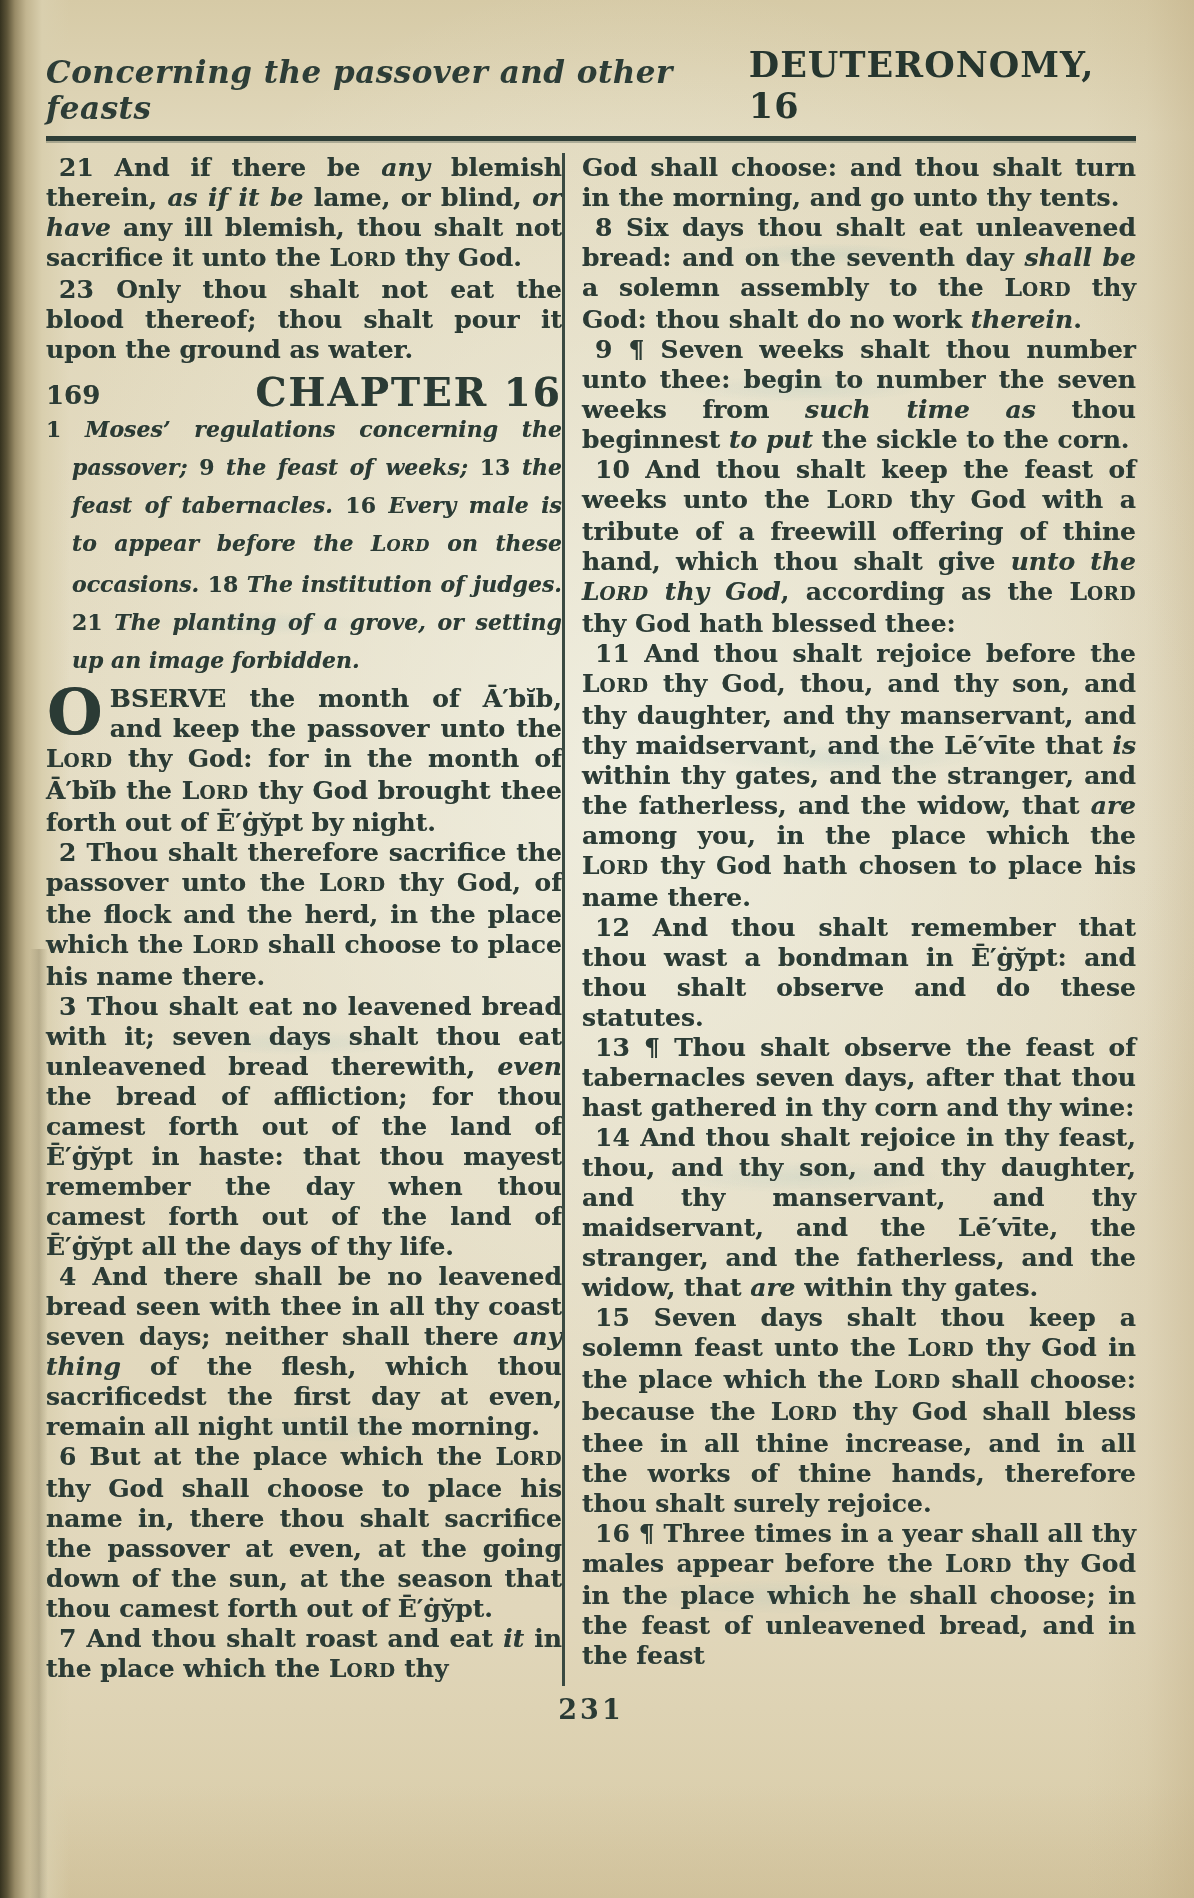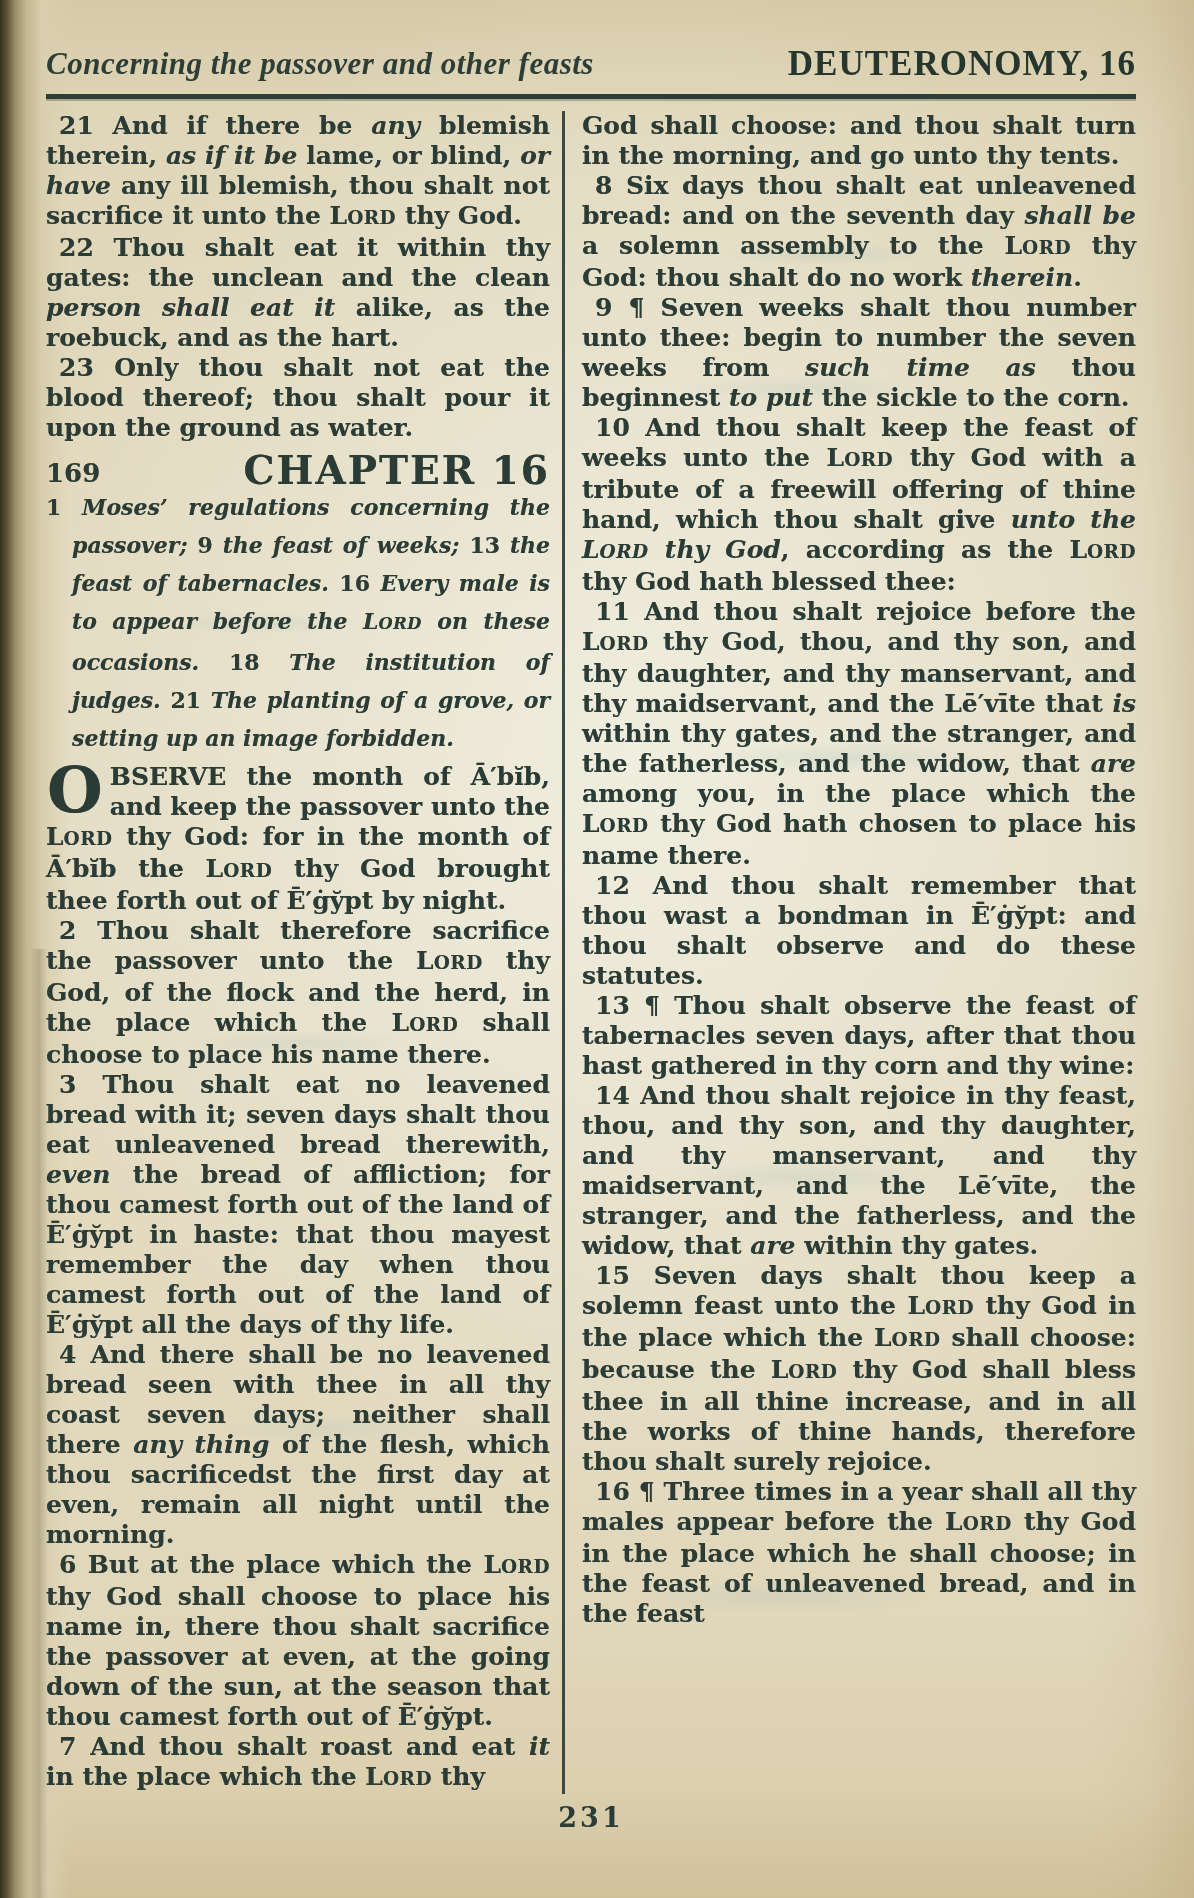--- a/index.html
+++ b/index.html
@@ -31,28 +31,28 @@
       radial-gradient(150px 16px at 72% 8%,  rgba(148,186,182,0.25), transparent 70%),
       radial-gradient(180px 20px at 70% 16%, rgba(148,186,182,0.20), transparent 70%),
       radial-gradient(160px 18px at 18% 30%, rgba(148,186,182,0.18), transparent 70%),
       radial-gradient(200px 22px at 74% 38%, rgba(148,186,182,0.22), transparent 70%),
       radial-gradient(170px 18px at 22% 55%, rgba(148,186,182,0.20), transparent 70%),
       radial-gradient(210px 24px at 70% 63%, rgba(148,186,182,0.20), transparent 70%),
       radial-gradient(180px 20px at 25% 78%, rgba(148,186,182,0.16), transparent 70%),
       radial-gradient(220px 26px at 68% 88%, rgba(148,186,182,0.20), transparent 70%);
   }
   .content{position:absolute;left:46px;top:44px;width:1090px;}
-  .header{display:flex;justify-content:space-between;align-items:center;font-family:Liberation Serif, serif;}
+  .header{display:flex;justify-content:space-between;align-items:flex-end;}
   .running-head{font-style:italic;font-weight:bold;font-size:31px;letter-spacing:.5px;color:#2d3d37;}
   .book-ref{font-weight:bold;font-size:35px;letter-spacing:1px;color:#26362f;}
   .rule{height:5px;background:#2e3e37;margin-top:10px;box-shadow:0 2px 0 rgba(46,62,55,0.30);}
   .columns{display:flex;margin-top:12px;}
   .col{font-size:25px;line-height:30px;text-align:justify;font-weight:bold;
        text-shadow:0 0 .5px rgba(43,59,53,0.55);}
-  .col.left{width:516px;padding-right:12px;box-sizing:border-box;}
+  .col.left{width:516px;box-sizing:border-box;}
   .col.right{width:574px;border-left:3px solid #3a4a42;padding-left:17px;box-sizing:border-box;}
   .col p{margin:0;text-indent:13px;}
   .col p.cont{text-indent:0;}
   .col p.dropcap{text-indent:0;}
   .col p.summary{font-size:22px;line-height:38px;padding-left:26px;text-indent:-26px;margin:3px 0 5px;}
   .dropletter{float:left;font-size:64px;line-height:50px;padding:3px 7px 0 1px;font-weight:bold;}
   .chapter-row{position:relative;margin:12px 0 1px;}
   .sec-num{position:absolute;left:0;top:3px;font-size:26px;font-weight:bold;}
   .chapter-title{text-align:right;font-size:39px;font-weight:bold;letter-spacing:2px;}
   .it{font-style:italic;}
@@ -70,21 +70,20 @@
   <div class="content">
     <div class="header">
       <span class="running-head">Concerning the passover and other feasts</span>
       <span class="book-ref">DEUTERONOMY, 16</span>
     </div>
     <div class="rule"></div>
 
     <div class="columns">
       <div class="col left" id="col-left">
           <p class="verse"><span>21 And if there be </span><span class="it">any</span><span> blemish therein, </span><span class="it">as if it be</span><span> lame, or blind, </span><span class="it">or have</span><span> any ill blemish, thou shalt not sacrifice it unto the </span><span class="name"><span>L</span><span class="sc">ORD</span></span><span> thy God.</span></p>
-          <p class="verse"><span>22 Thou shalt eat it within thy gates: the unclean and the clean </span><span class="it">person shall eat it</span><span> alike, as the roebuck, and as the hart.</span></p>
           <p class="verse"><span>23 Only thou shalt not eat the blood thereof; thou shalt pour it upon the ground as water.</span></p>
           <div class="chapter-row">
             <span class="sec-num">169</span>
             <div class="chapter-title">CHAPTER 16</div>
           </div>
           <p class="summary"><span>1 </span><span class="it">Moses’ regulations concerning the passover; </span><span>9 </span><span class="it">the feast of weeks; </span><span>13 </span><span class="it">the feast of tabernacles. </span><span>16 </span><span class="it">Every male is to appear before the </span><span class="it name"><span>L</span><span class="sc">ORD</span></span><span class="it"> on these occasions. </span><span>18 </span><span class="it">The institution of judges. </span><span>21 </span><span class="it">The planting of a grove, or setting up an image forbidden.</span></p>
           <p class="dropcap"><span class="dropletter">O</span><span>BSERVE the month of Ā′bĭb, and keep the passover unto the </span><span class="name"><span>L</span><span class="sc">ORD</span></span><span> thy God: for in the month of Ā′bĭb the </span><span class="name"><span>L</span><span class="sc">ORD</span></span><span> thy God brought thee forth out of Ē′ġy̆pt by night.</span></p>
           <p class="verse"><span>2 Thou shalt therefore sacrifice the passover unto the </span><span class="name"><span>L</span><span class="sc">ORD</span></span><span> thy God, of the flock and the herd, in the place which the </span><span class="name"><span>L</span><span class="sc">ORD</span></span><span> shall choose to place his name there.</span></p>
           <p class="verse"><span>3 Thou shalt eat no leavened bread with it; seven days shalt thou eat unleavened bread therewith, </span><span class="it">even</span><span> the bread of affliction; for thou camest forth out of the land of Ē′ġy̆pt in haste: that thou mayest remember the day when thou camest forth out of the land of Ē′ġy̆pt all the days of thy life.</span></p>
           <p class="verse"><span>4 And there shall be no leavened bread seen with thee in all thy coast seven days; neither shall there </span><span class="it">any thing</span><span> of the flesh, which thou sacrificedst the first day at even, remain all night until the morning.</span></p>

